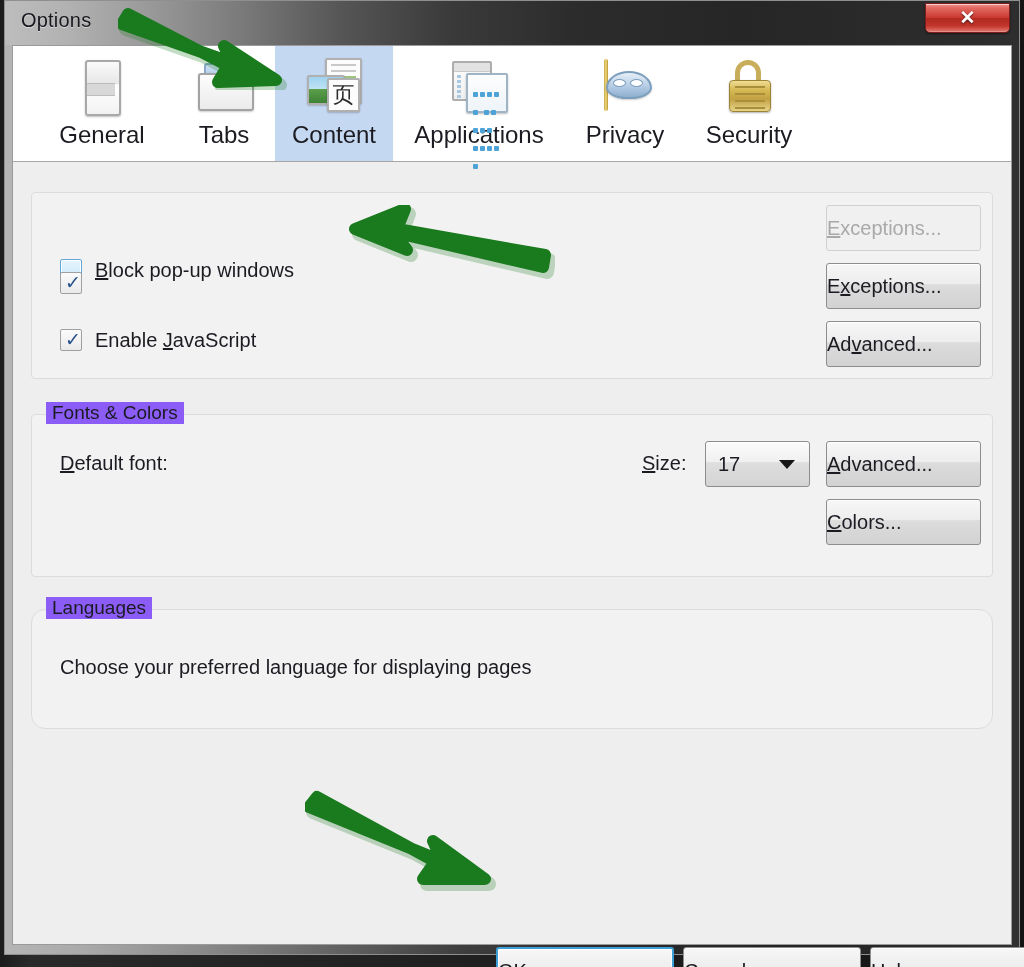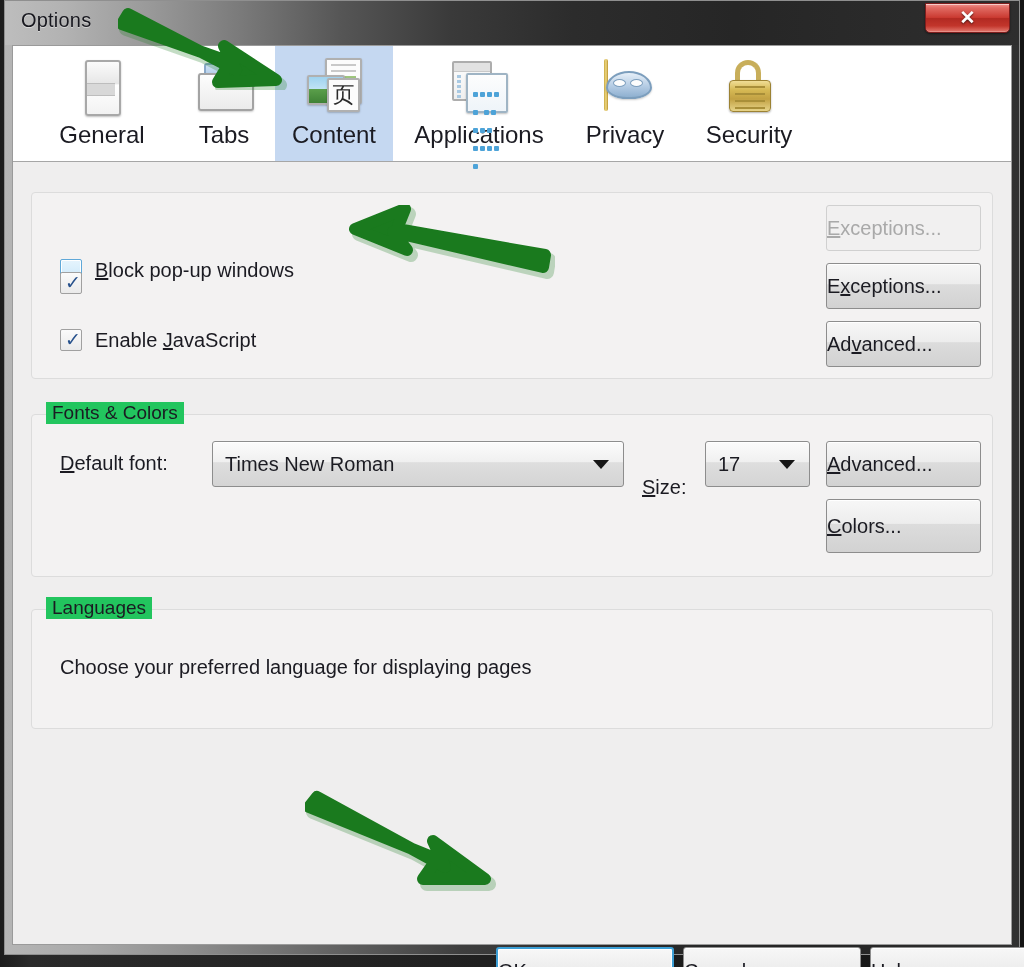--- a/index.html
+++ b/index.html
@@ -242,21 +242,21 @@
   .groupbox {
     position: absolute;
     border: 1px solid #dcdcdc;
     border-radius: 4px;
     background: #f3f2f2;
     box-sizing: border-box;
   }
   .group-legend {
     position: absolute;
     top: -13px; left: 14px;
-    background: #22c55e;
+    background: #8b5cf6;
     padding: 0 6px;
     font-size: 19px;
     color: #1b1b22;
   }
 
   
   .chk-row {
     position: absolute;
     display: flex;
     align-items: center;
@@ -484,41 +484,37 @@
         <div class="btn" style="left:794px; top:128px; width:155px; height:46px;">
           <span><span>Ad</span><span class="u">v</span><span>anced...</span></span>
         </div>
       </div>
 
       <div class="groupbox" style="left:18px; top:252px; width:962px; height:163px;">
         <div class="group-legend">Fonts &amp; Colors</div>
 
         <div class="static-label" style="left:28px; top:37px;"><span class="u">D</span><span>efault font:</span></div>
 
-        <div class="combo" style="left:180px; top:26px; width:412px; height:46px;">
-          <span class="val">Times New Roman</span>
-          <span class="arrow"></span>
-        </div>
-
-        <div class="static-label" style="left:610px; top:37px;margin-top:24px;"><span class="u">S</span><span>ize:</span></div>
+
+        <div class="static-label" style="left:610px; top:37px;"><span class="u">S</span><span>ize:</span></div>
 
         <div class="combo" style="left:673px; top:26px; width:105px; height:46px;">
           <span class="val">17</span>
           <span class="arrow"></span>
         </div>
 
         <div class="btn" style="left:794px; top:26px; width:155px; height:46px;">
           <span><span></span><span class="u">A</span><span>dvanced...</span></span>
         </div>
-        <div class="btn" style="left:794px; top:84px; width:155px; height:54px;">
+        <div class="btn" style="left:794px; top:84px; width:155px; height:46px;">
           <span><span></span><span class="u">C</span><span>olors...</span></span>
         </div>
       </div>
 
-      <div class="groupbox" style="left:18px; top:447px; width:962px; height:120px;">
+      <div class="groupbox" style="left:18px; top:447px; width:962px; height:120px;border-radius:14px;">
         <div class="group-legend">Languages</div>
 
         <div class="static-label" style="left:28px; top:46px;">Choose your preferred language for displaying pages</div>
 
       </div>
 
       <div class="btn default" style="left:483px; top:785px; width:178px; height:48px;">
         <span>OK</span>
       </div>
       <div class="btn" style="left:670px; top:785px; width:178px; height:48px;">

